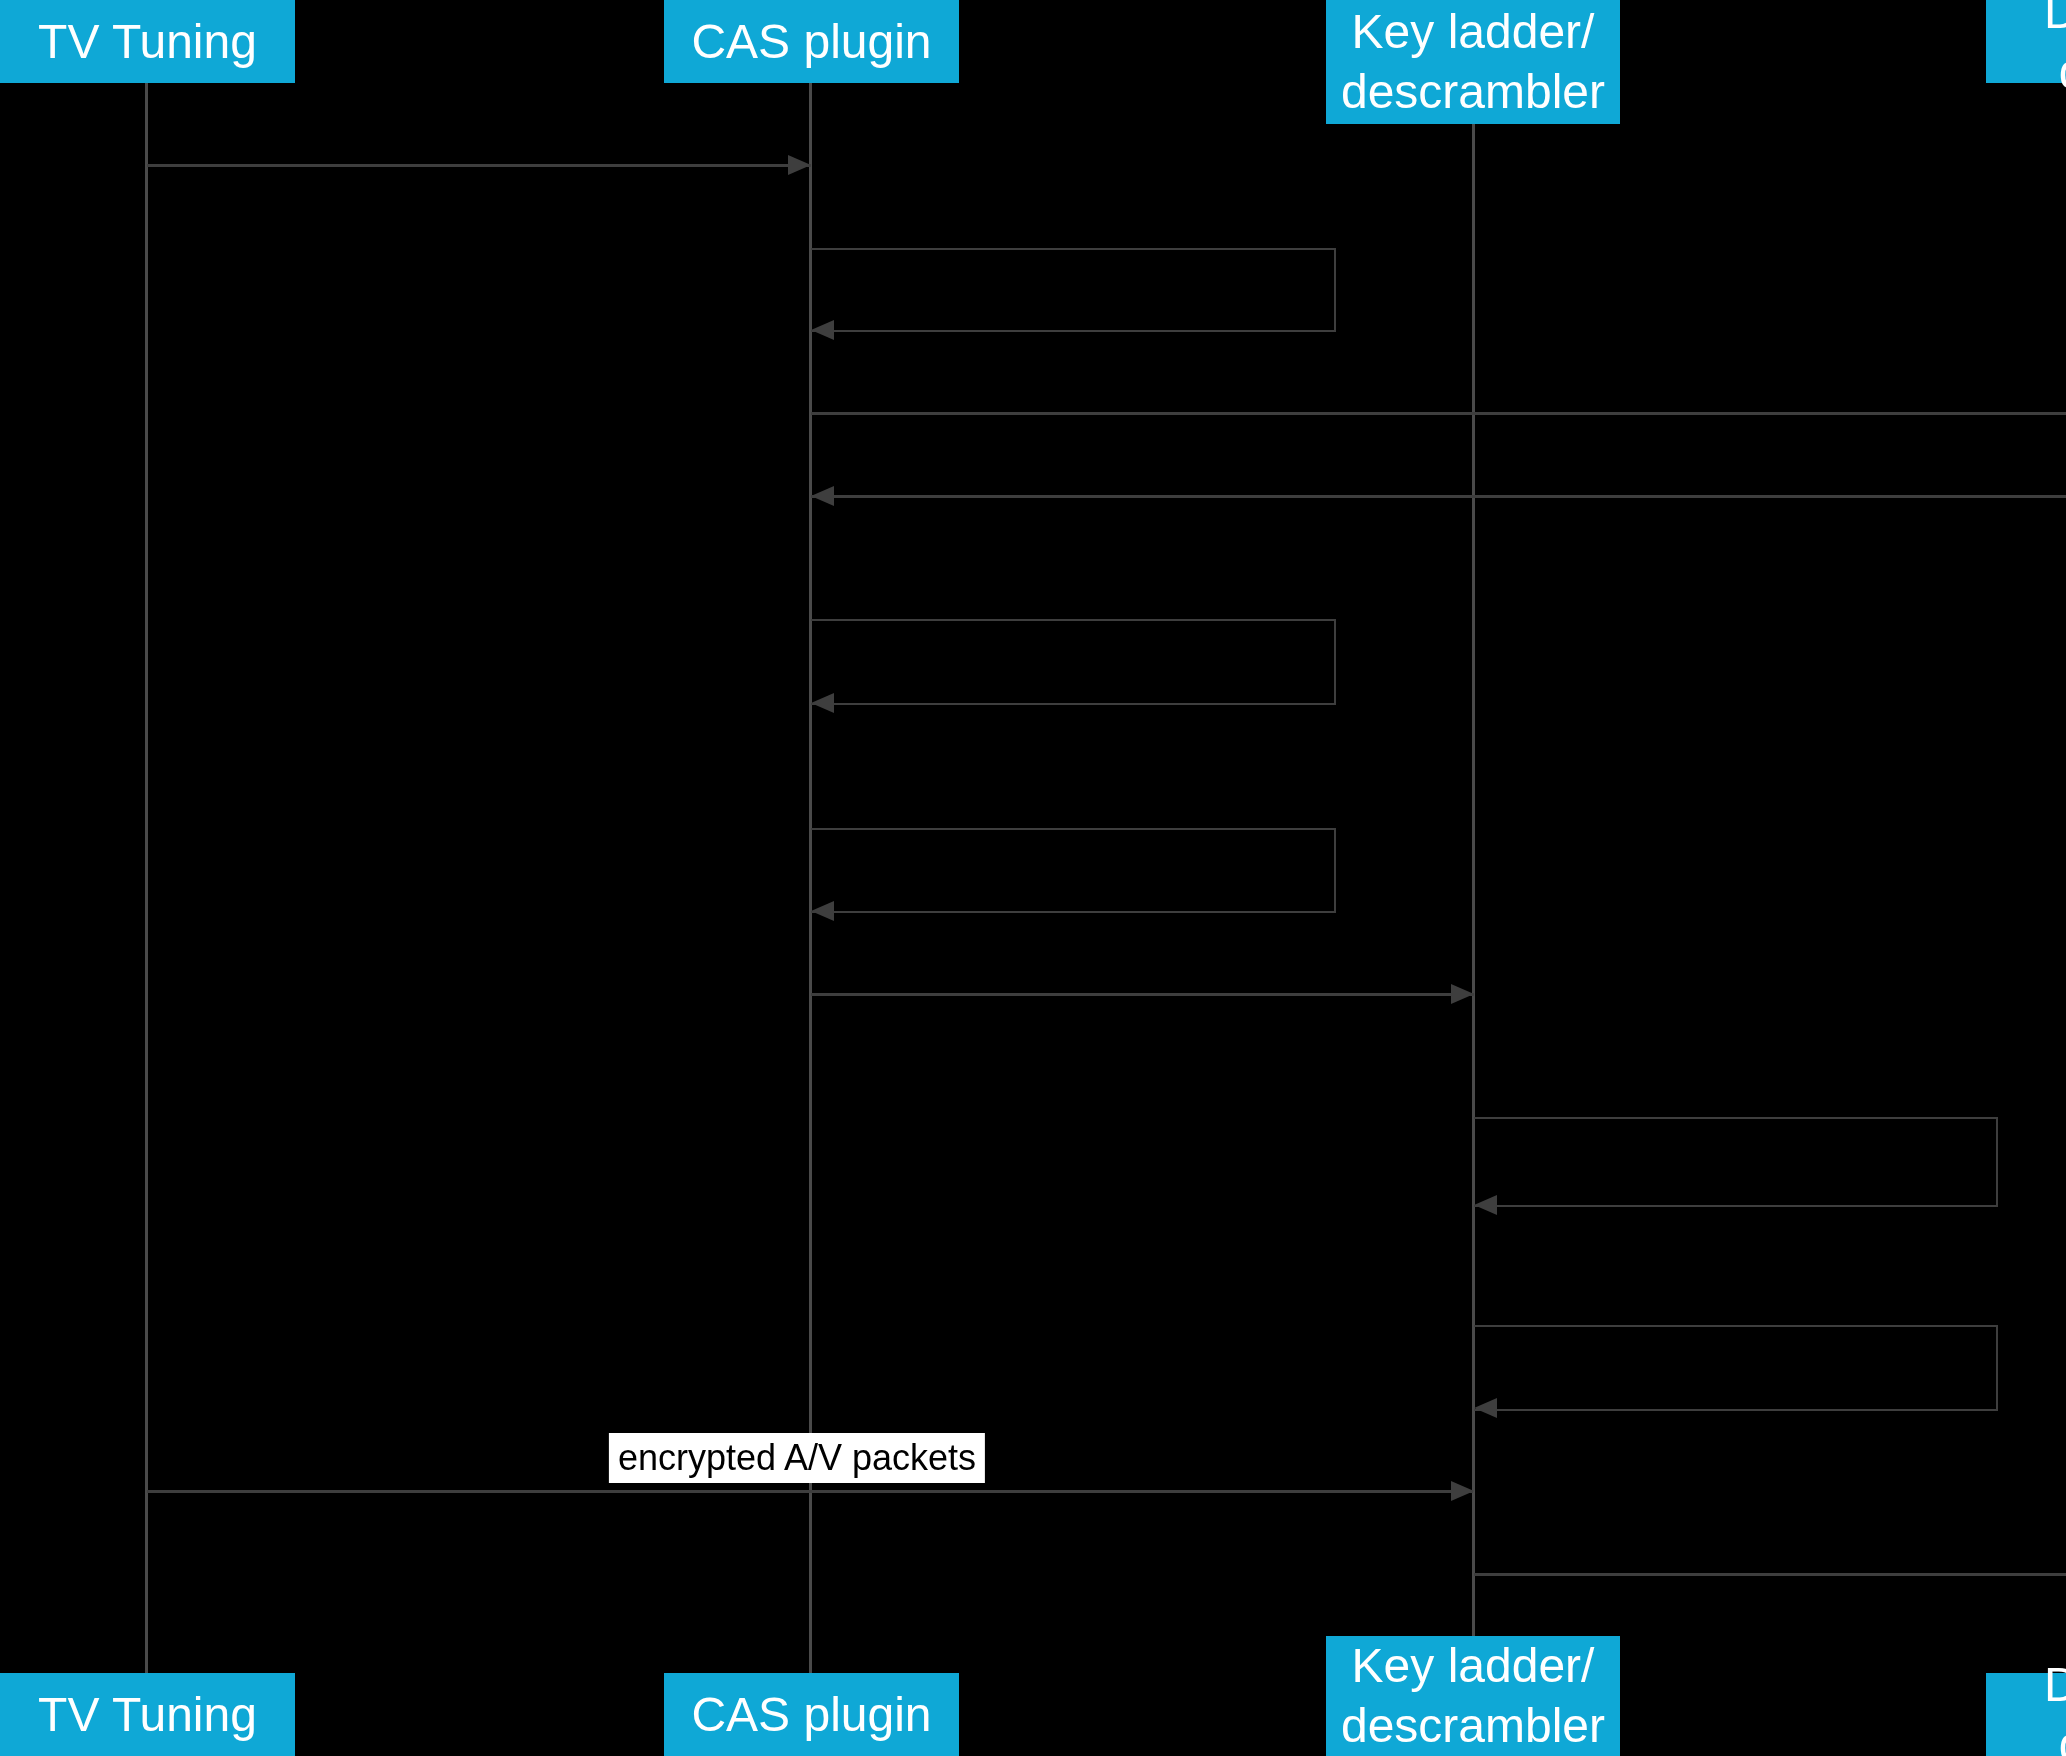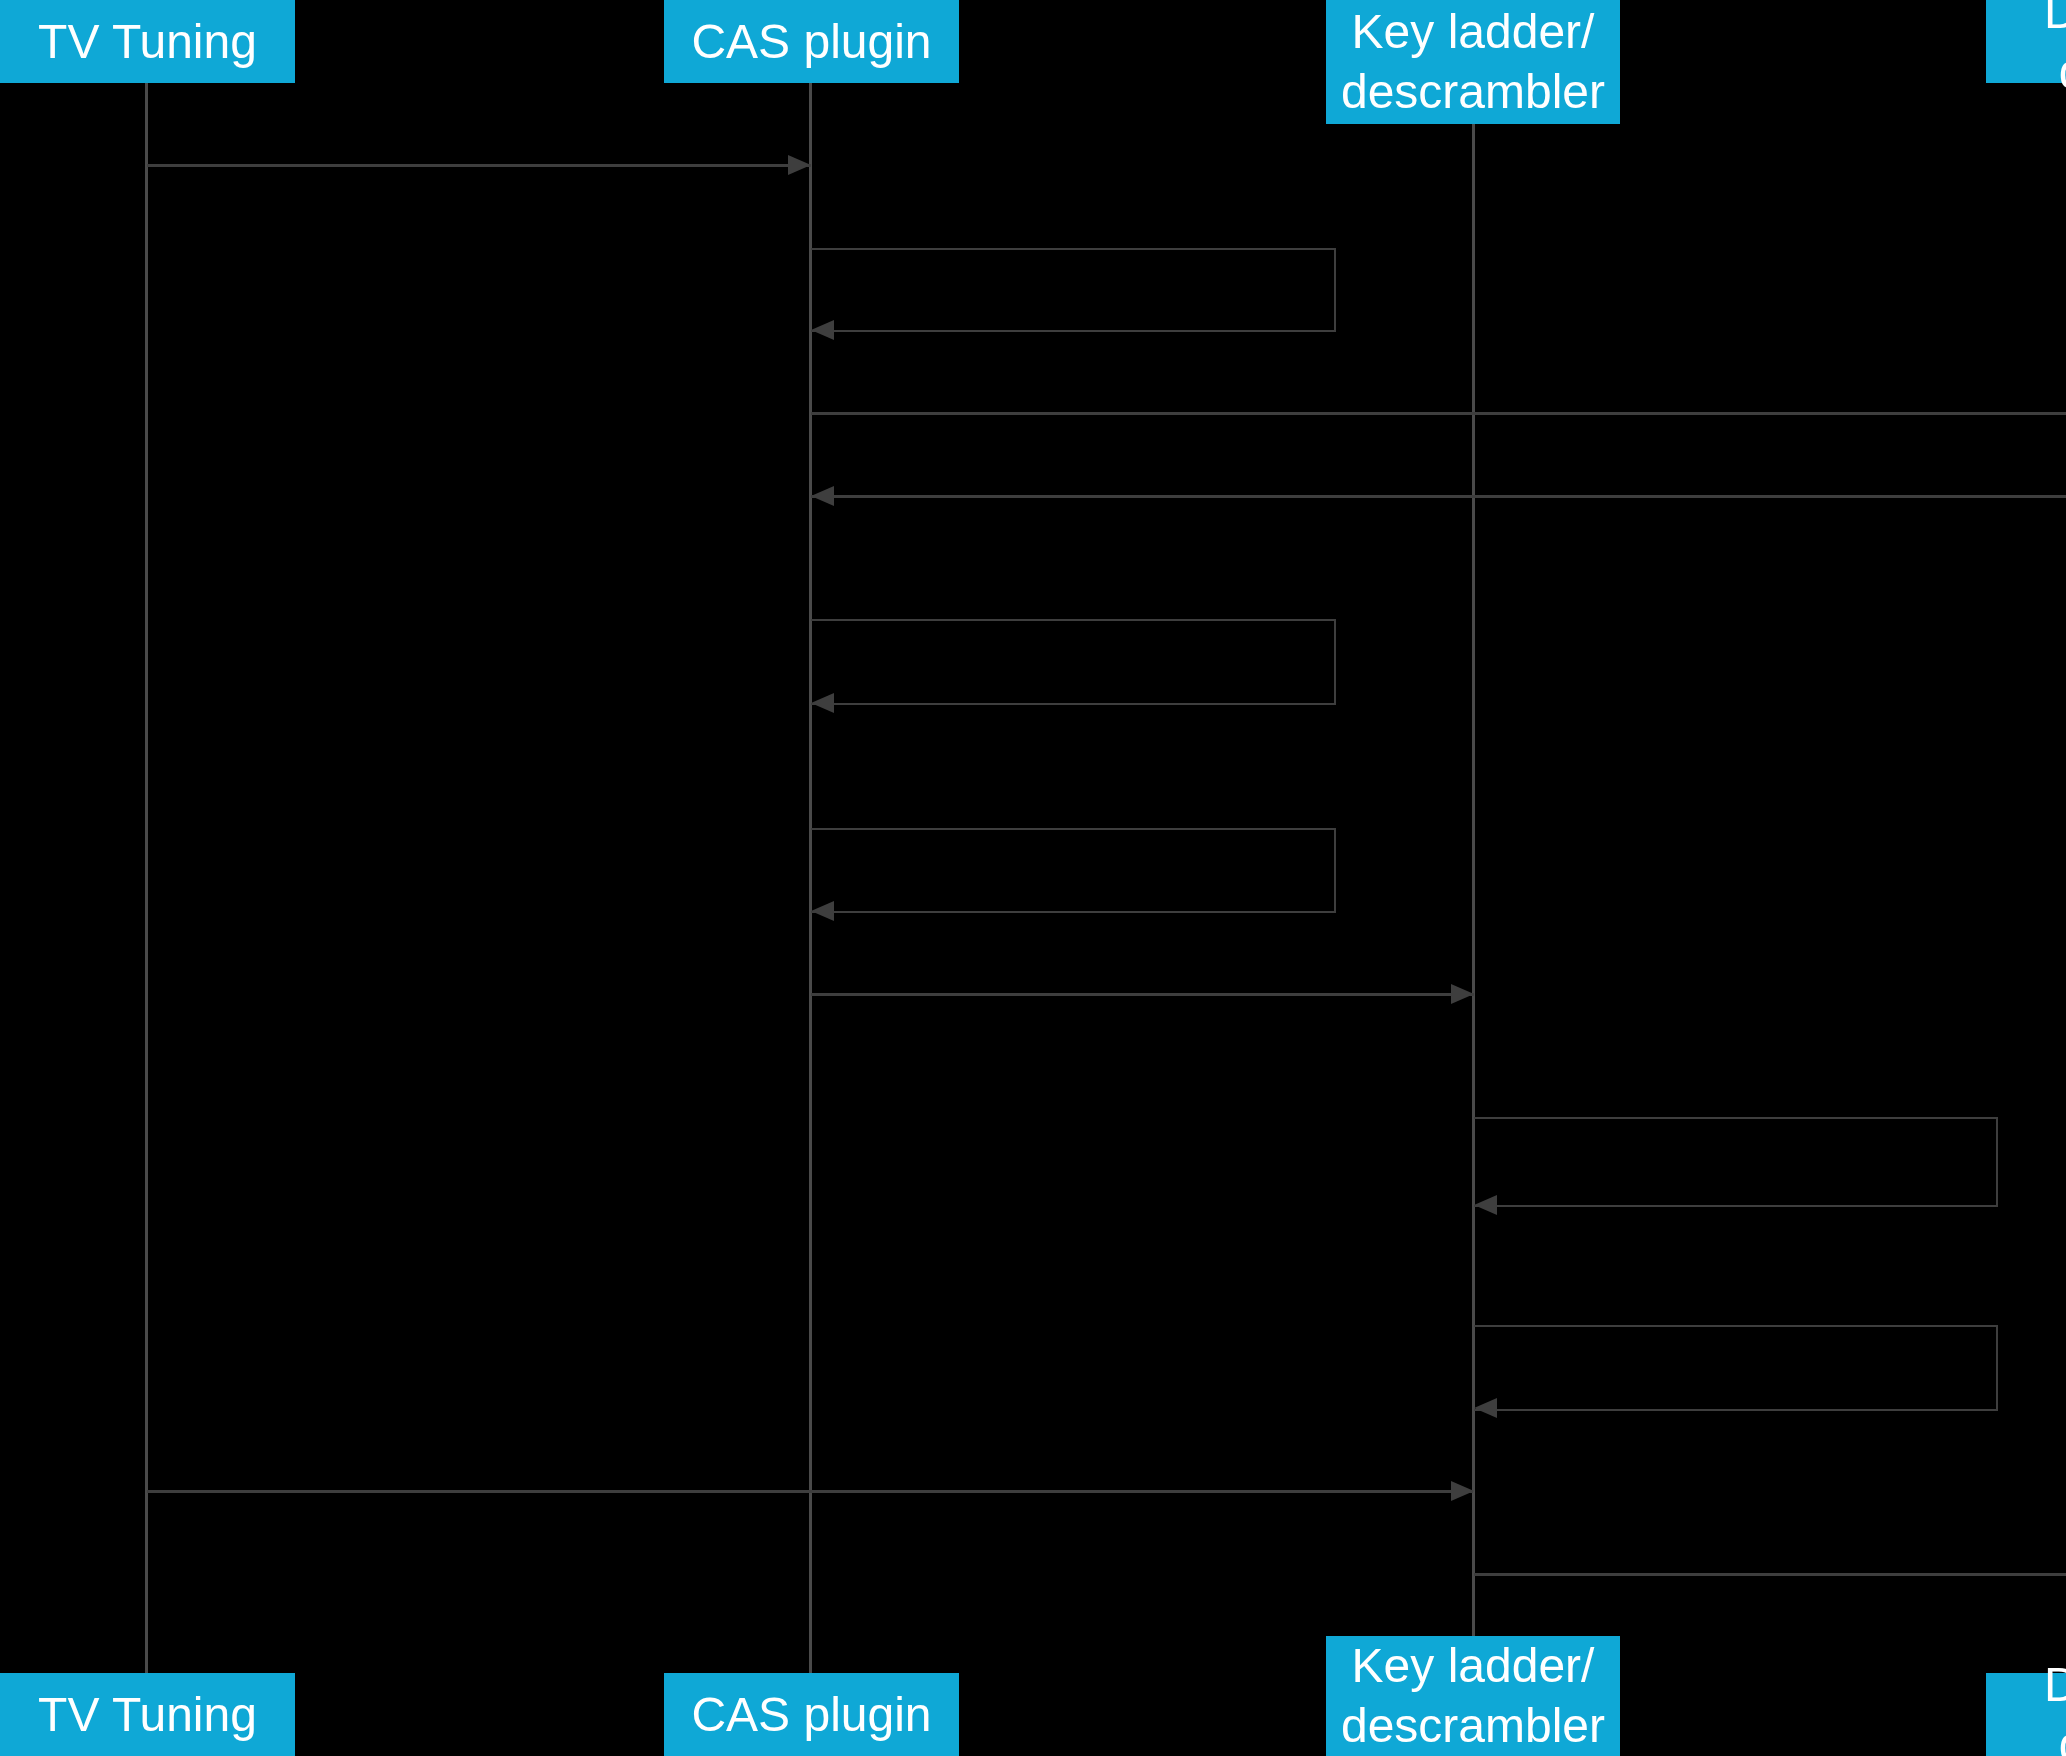--- a/index.html
+++ b/index.html
@@ -88,20 +88,21 @@
     <div class="self-loop" style="left: 811px; top: 828px; width: 525px; height: 85px;"></div>
     <div class="arrowhead-left" style="left: 811px; top: 901px;"></div>
     <div class="msg-line" style="left: 811px; top: 993px; width: 663px;"></div>
     <div class="arrowhead-right" style="left: 1451px; top: 984px;"></div>
     <div class="self-loop" style="left: 1474px; top: 1117px; width: 524px; height: 90px;"></div>
     <div class="arrowhead-left" style="left: 1474px; top: 1195px;"></div>
     <div class="self-loop" style="left: 1474px; top: 1325px; width: 524px; height: 86px;"></div>
     <div class="arrowhead-left" style="left: 1474px; top: 1398px;"></div>
     <div class="msg-line" style="left: 147px; top: 1490px; width: 1326px;"></div>
     <div class="arrowhead-right" style="left: 1451px; top: 1481px;"></div>
+    <div class="msg-label" style="left: 797px; top: 1433px;">encrypted A/V packets</div>
     <div class="msg-line" style="left: 1474px; top: 1573px; width: 660px;"></div>
     <div class="actor-box" style="left: 0px; top: 0px; width: 295px; height: 83px;">TV Tuning</div>
     <div class="actor-box" style="left: 0px; top: 1673px; width: 295px; height: 83px;">TV Tuning</div>
     <div class="actor-box" style="left: 664px; top: 0px; width: 295px; height: 83px;">CAS plugin</div>
     <div class="actor-box" style="left: 664px; top: 1673px; width: 295px; height: 83px;">CAS plugin</div>
     <div class="actor-box" style="left: 1326px; top: 0px; width: 294px; height: 124px;">Key ladder/
 descrambler</div>
     <div class="actor-box" style="left: 1326px; top: 1636px; width: 294px; height: 120px;">Key ladder/
 descrambler</div>
     <div class="actor-box" style="left: 1986px; top: 0px; width: 295px; height: 83px;">Decode, display</div>

